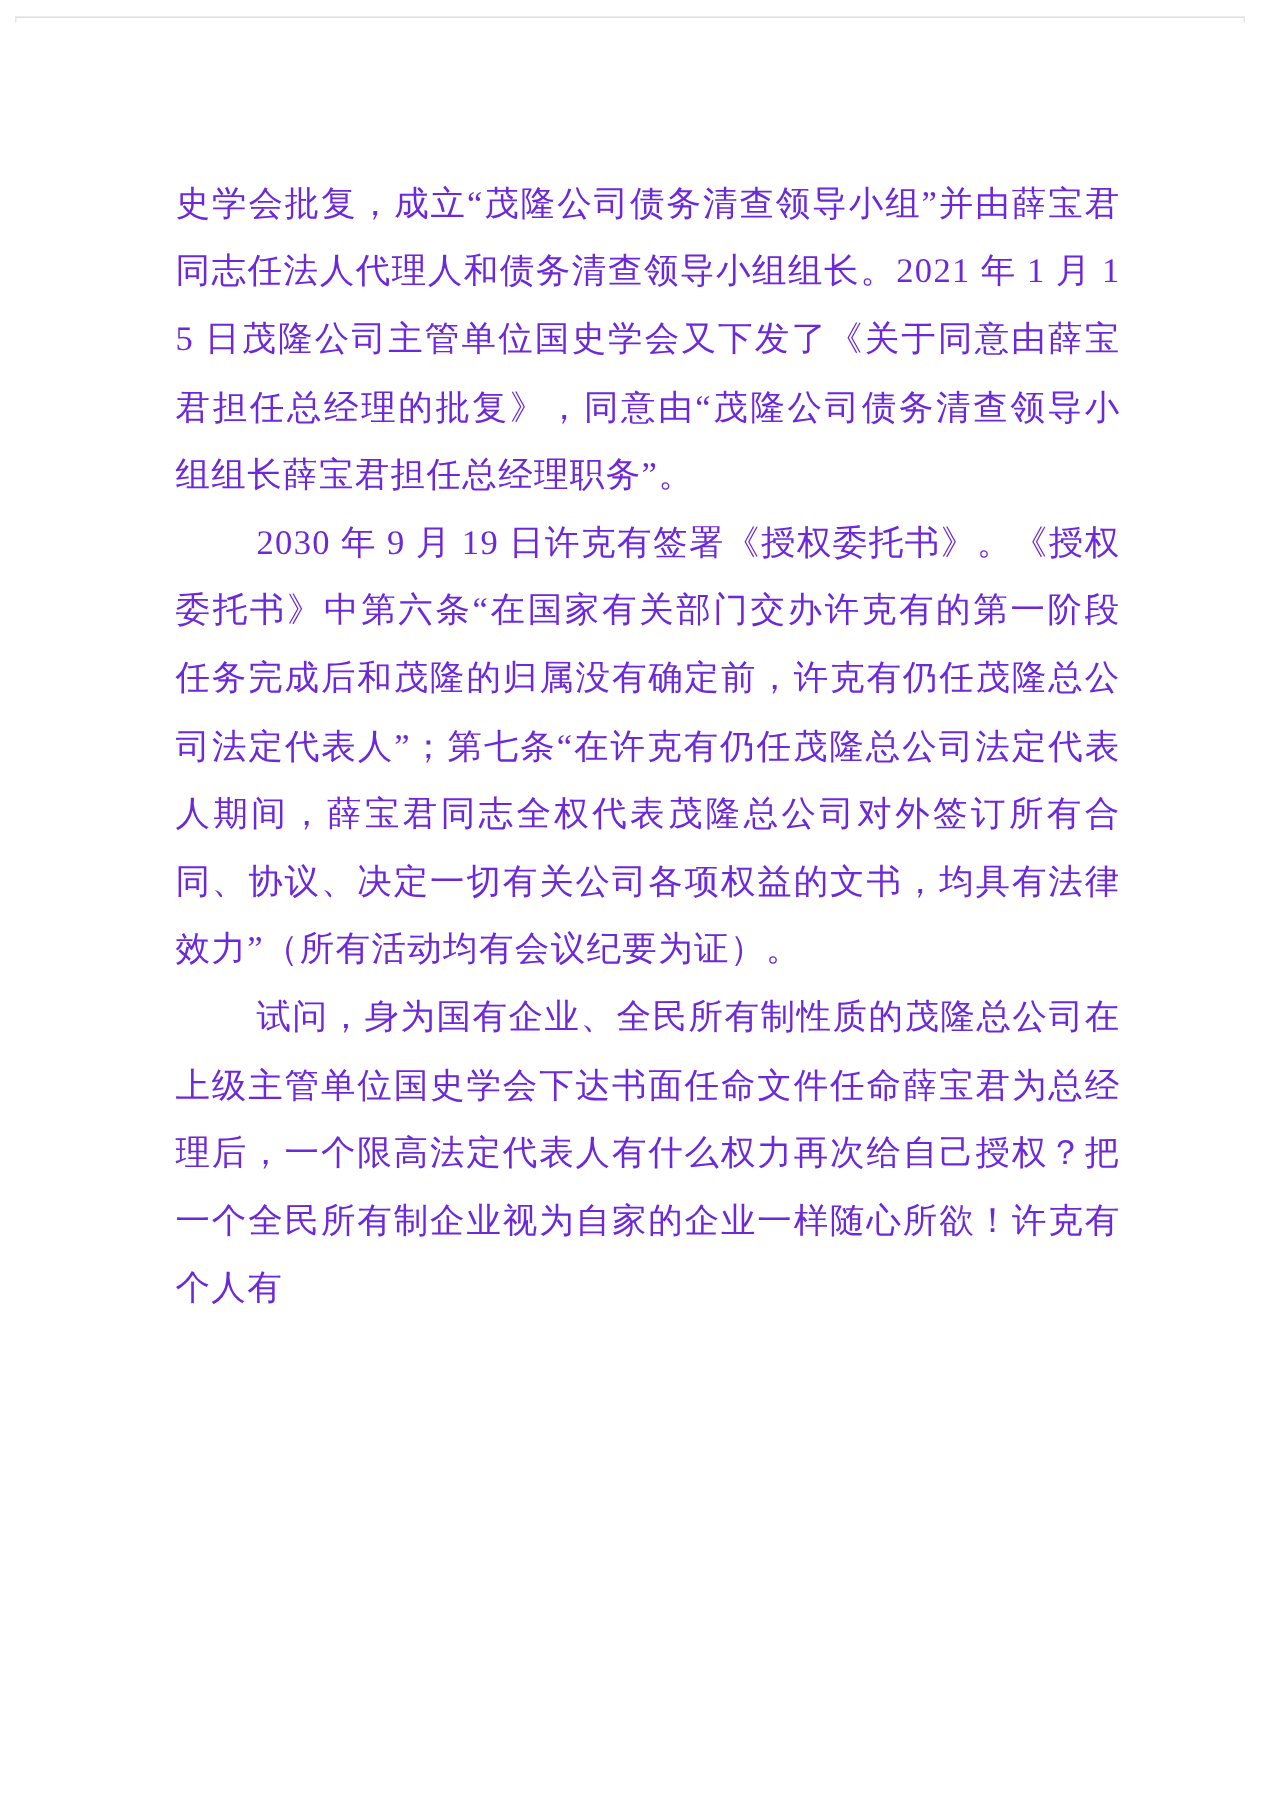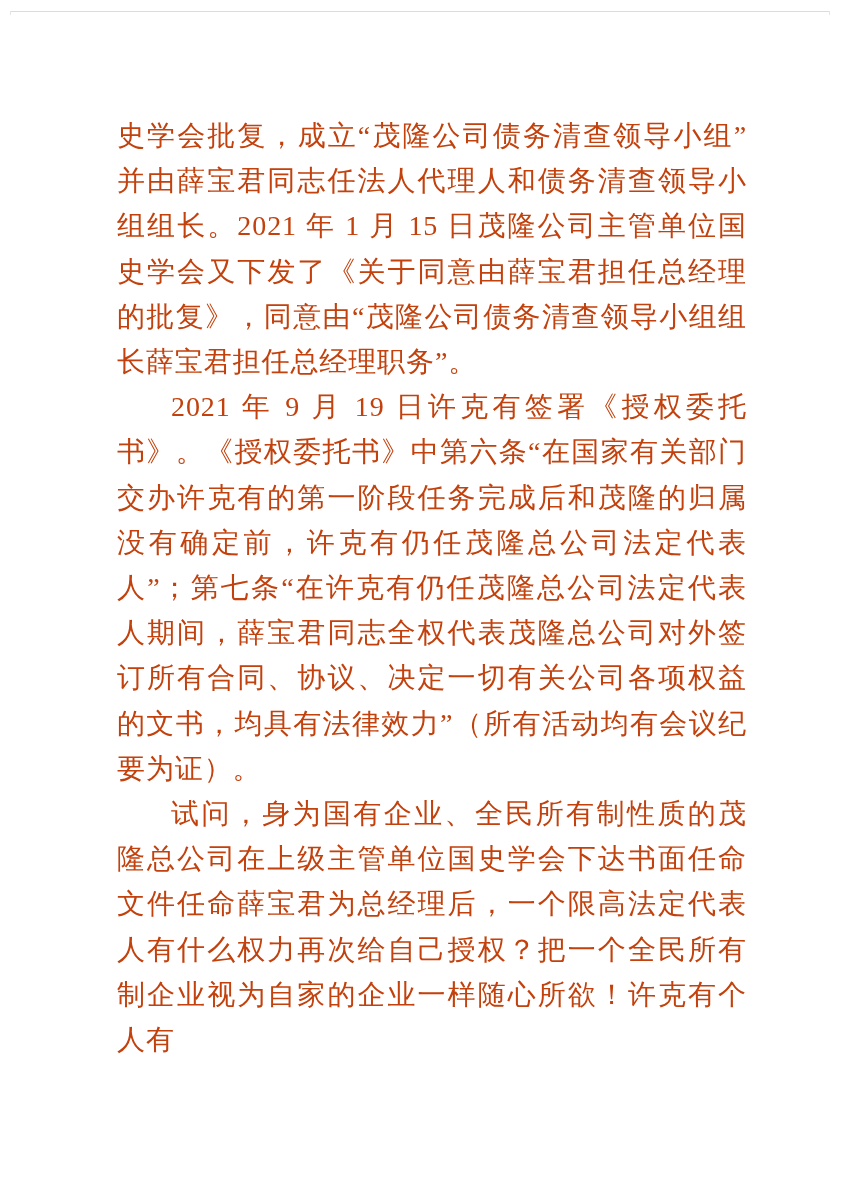--- a/index.html
+++ b/index.html
@@ -48,23 +48,23 @@
     position: absolute;
     left: 117px;
     top: 113px;
     width: 630px;
   }
 
   .para {
     margin: 0;
     padding: 0;
     font-family: "Liberation Serif", "DejaVu Serif", serif;
-    font-size: 28px;
+    font-size: 23px;
     line-height: 45.2px;
-    color: #c2410c;
+    color: #6d28d9;
     text-align: justify;
     text-justify: inter-character;
     letter-spacing: 0.9px;
     word-break: break-all;
     text-indent: 0;
     -webkit-font-smoothing: antialiased;
   }
 
   .para.indent {
     text-indent: 54px;
@@ -74,17 +74,17 @@
 <body>
 
 <div class="page">
 
   <div class="scan-edge-top"></div>
   <div class="scan-edge-left"></div>
   <div class="scan-edge-right"></div>
 
   <div class="text-block">
     <p class="para">史学会批复，成立“茂隆公司债务清查领导小组”并由薛宝君同志任法人代理人和债务清查领导小组组长。2021 年 1 月 15 日茂隆公司主管单位国史学会又下发了《关于同意由薛宝君担任总经理的批复》，同意由“茂隆公司债务清查领导小组组长薛宝君担任总经理职务”。</p>
-    <p class="para indent">2021 年 9 月 19 日许克有签署《授权委托书》。《授权委托书》中第六条“在国家有关部门交办许克有的第一阶段任务完成后和茂隆的归属没有确定前，许克有仍任茂隆总公司法定代表人”；第七条“在许克有仍任茂隆总公司法定代表人期间，薛宝君同志全权代表茂隆总公司对外签订所有合同、协议、决定一切有关公司各项权益的文书，均具有法律效力”（所有活动均有会议纪要为证）。</p>
+    <p class="para indent">2030 年 9 月 19 日许克有签署《授权委托书》。《授权委托书》中第六条“在国家有关部门交办许克有的第一阶段任务完成后和茂隆的归属没有确定前，许克有仍任茂隆总公司法定代表人”；第七条“在许克有仍任茂隆总公司法定代表人期间，薛宝君同志全权代表茂隆总公司对外签订所有合同、协议、决定一切有关公司各项权益的文书，均具有法律效力”（所有活动均有会议纪要为证）。</p>
     <p class="para indent">试问，身为国有企业、全民所有制性质的茂隆总公司在上级主管单位国史学会下达书面任命文件任命薛宝君为总经理后，一个限高法定代表人有什么权力再次给自己授权？把一个全民所有制企业视为自家的企业一样随心所欲！许克有个人有</p>
   </div>
 
 </div>
 
 </body></html>

